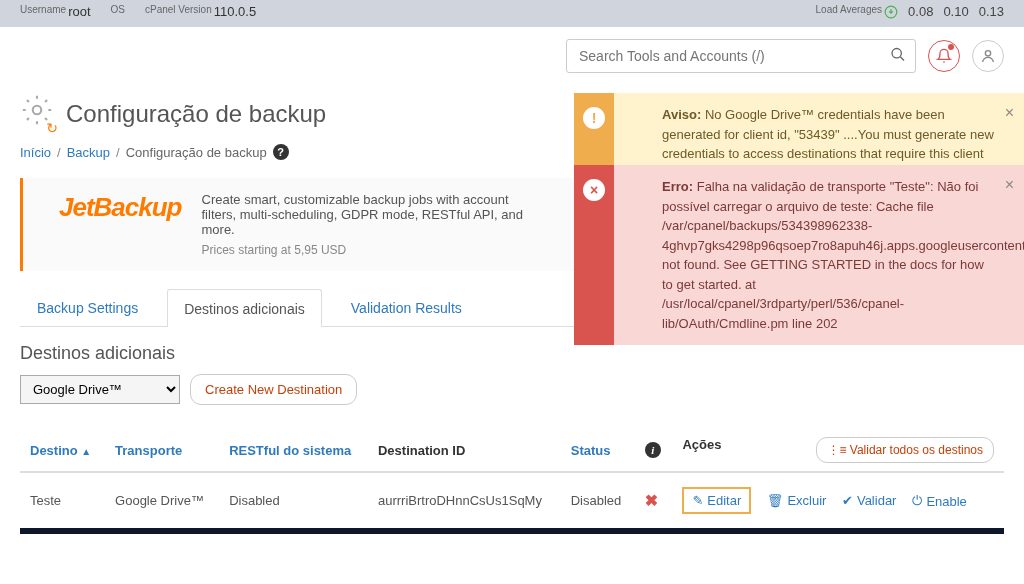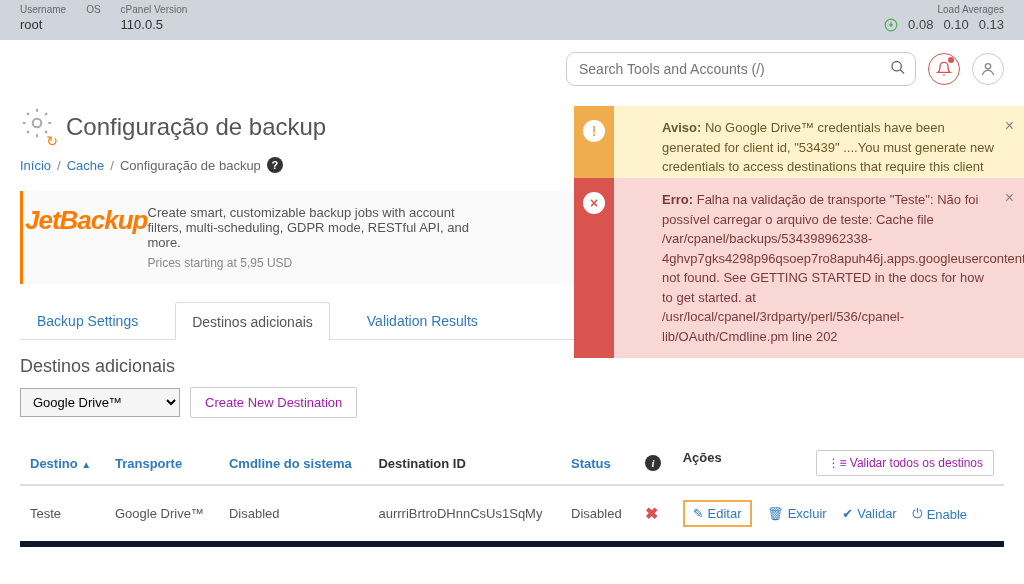--- a/index.html
+++ b/index.html
@@ -1,29 +1,29 @@
 <!DOCTYPE html>
 <html><head>
 <meta charset="utf-8">
 <style>
 * { box-sizing: border-box; margin: 0; padding: 0; }
 body { font-family: -apple-system, BlinkMacSystemFont, "Segoe UI", Arial, sans-serif; font-size: 13px; color: #444; width: 1024px; height: 584px; overflow: hidden; background: #fff; }
 
 .top-bar { background: #d0d5dd; padding: 4px 20px 8px; display: flex; gap: 20px; align-items: flex-start; }
-.stat-group { display: flex; flex-direction: column; gap: 2px; }
+.stat-group { display: flex; gap: 2px; }
 .stat-label { font-size: 10px; color: #666; }
 .stat-value { font-size: 13px; color: #333; }
 .spacer { flex: 1; }
 .load-section { text-align: right; }
 .load-values { display: flex; gap: 10px; align-items: center; }
 .dl-icon { width: 14px; height: 14px; display: inline-flex; align-items: center; justify-content: center; color: #4caf50; }
 
 .search-bar { padding: 12px 20px; display: flex; justify-content: flex-end; align-items: center; gap: 12px; }
 .search-box { width: 350px; position: relative; }
-.search-input { width: 100%; padding: 8px 36px 8px 12px; border: 1px solid #ccc; border-radius: 9px; font-size: 14px; color: #7f1d1d; }
+.search-input { width: 100%; padding: 8px 36px 8px 12px; border: 1px solid #ccc; border-radius: 3px; font-size: 14px; color: #7f1d1d; }
 .search-glass { position: absolute; right: 10px; top: 50%; transform: translateY(-50%); color: #666; }
 .icon-btn { width: 32px; height: 32px; border-radius: 50%; border: 1px solid #ccc; background: #fff; display: flex; align-items: center; justify-content: center; cursor: pointer; position: relative; }
 .icon-btn.red { border-color: #d9534f; color: #d9534f; }
 .notif-dot { position: absolute; top: 3px; right: 5px; width: 6px; height: 6px; background: #d9534f; border-radius: 50%; }
 
 .main { padding: 0 20px; position: relative; }
 .page-header { display: flex; align-items: center; gap: 12px; margin-top: 8px; margin-bottom: 10px; }
 .cog-icon { color: #aaa; font-size: 30px; position: relative; }
 .cog-corner { position: absolute; bottom: -2px; right: -4px; color: #ff7b00; font-size: 14px; }
 .page-title { font-size: 24px; font-weight: 400; color: #555; }
@@ -35,34 +35,34 @@
 .help-icon { display: inline-flex; width: 16px; height: 16px; background: #333; color: #fff; border-radius: 50%; align-items: center; justify-content: center; font-size: 11px; font-weight: bold; }
 
 .alert { position: absolute; right: 0; width: 450px; padding: 12px 30px 12px 48px; font-size: 13px; line-height: 1.5; z-index: 10; }
 .alert-close { position: absolute; top: 8px; right: 10px; color: #888; cursor: pointer; font-size: 16px; }
 .alert-icon { position: absolute; left: 14px; top: 14px; width: 22px; height: 22px; border-radius: 50%; background: #fff; display: flex; align-items: center; justify-content: center; font-weight: bold; font-size: 14px; }
 .alert-warn { top: 0; background: #fff3cd; border-left: 40px solid #f0ad4e; color: #6b5a2a; }
 .alert-warn .alert-icon { left: -31px; color: #f0ad4e; }
 .alert-err { top: 72px; background: #f8d7d5; border-left: 40px solid #d9534f; color: #7a3b38; }
 .alert-err .alert-icon { left: -31px; color: #d9534f; }
 
-.promo { border-left: 3px solid #ff7b00; background: #fafafa; padding: 14px 2px; margin-bottom: 18px; display: flex; align-items: flex-start; }
+.promo { border-left: 3px solid #ff7b00; background: #fafafa; padding: 14px 36px; margin-bottom: 18px; display: flex; gap: 20px; align-items: flex-start; }
 .promo-logo { font-family: Arial Black, Arial, sans-serif; font-weight: 900; font-style: italic; font-size: 26px; color: #ff7b00; letter-spacing: -1px; }
 .promo-text { color: #555; max-width: 340px; }
 .promo-price { color: #888; margin-top: 6px; font-size: 12px; }
 
-.tabs { border-bottom: 1px solid #ddd; display: flex; gap: 20px; margin-bottom: 16px; }
+.tabs { border-bottom: 1px solid #ddd; display: flex; gap: 12px; margin-bottom: 16px; }
 .tab { padding: 10px 16px; color: #2f7abf; cursor: pointer; border: 1px solid transparent; border-bottom: none; background: none; font-size: 14px; }
 .tab.active { color: #555; border-color: #ddd; background: #fff; margin-bottom: -1px; border-radius: 3px 3px 0 0; }
 
 .section-title { font-size: 18px; color: #555; font-weight: 400; margin-bottom: 10px; }
 .sub-label { font-weight: bold; color: #333; font-size: 13px; margin-bottom: 14px; }
 .controls { display: flex; gap: 10px; margin-bottom: 24px; align-items: center; }
 .select { padding: 5px 8px; border: 1px solid #aaa; font-size: 13px; min-width: 160px; background: #f5f5f5; }
-.btn { padding: 7px 14px; border: 1px solid #ccc; background: #fff; border-radius: 2px; font-size: 13px; cursor: pointer; color: #a21caf; }
+.btn { padding: 7px 14px; border: 1px solid #ccc; background: #fff; border-radius: 11px; font-size: 13px; cursor: pointer; color: #c2410c; }
 
 .table { width: 100%; border-collapse: collapse; }
 .table th { text-align: left; padding: 8px 10px; border-bottom: 2px solid #ddd; font-size: 13px; font-weight: bold; color: #333; }
 .table th .sortable { color: #2f7abf; cursor: pointer; }
 .table td { padding: 14px 10px; border-bottom: 6px solid #0f172a; font-size: 13px; color: #555; vertical-align: middle; }
 .info-circle { display: inline-flex; width: 16px; height: 16px; background: #333; color: #fff; border-radius: 50%; align-items: center; justify-content: center; font-size: 11px; font-weight: bold; font-style: italic; font-family: Georgia, serif; }
 .x-icon { color: #d9534f; font-weight: bold; font-size: 16px; }
 .validate-all { font-size: 12px; padding: 5px 10px; }
 .action-link { color: #2f7abf; text-decoration: none; display: inline-flex; align-items: center; gap: 4px; margin-right: 12px; font-size: 13px; cursor: pointer; }
 .edit-box { border: 2px solid #f0ad4e; padding: 4px 8px; }
@@ -147,21 +147,21 @@
           <path d="M12 2v2m0 16v2M4.9 4.9l1.4 1.4m11.4 11.4 1.4 1.4M2 12h2m16 0h2M4.9 19.1l1.4-1.4M17.7 6.3l1.4-1.4"></path>
         </svg>
       <span class="cog-corner">↻</span>
     </span>
     <h1 class="page-title">Configuração de backup</h1>
   </div>
 
   <div class="breadcrumb">
     <a>Início</a>
     <span class="sep">/</span>
-    <a>Cache</a>
+    <a>Backup</a>
     <span class="sep">/</span>
     <span class="current">Configuração de backup</span>
     <span class="help-icon">?</span>
   </div>
 
   <div class="promo">
     <div class="promo-logo">JetBackup</div>
     <div class="promo-text">
       <div>Create smart, customizable backup jobs with account filters, multi-scheduling, GDPR mode, RESTful API, and more.</div>
       <div class="promo-price">Prices starting at 5,95 USD</div>
@@ -181,21 +181,21 @@
       <option>Google Drive™</option>
     </select>
     <button class="btn">Create New Destination</button>
   </div>
 
   <table class="table">
     <thead>
       <tr>
         <th><span class="sortable"><span>Destino</span> <span class="sort-arrow">▲</span></span></th>
         <th><span class="sortable">Transporte</span></th>
-        <th><span class="sortable">Cmdline do sistema</span></th>
+        <th><span class="sortable">RESTful do sistema</span></th>
         <th>Destination ID</th>
         <th><span class="sortable">Status</span></th>
         <th><span class="info-circle">i</span></th>
         <th style="white-space:nowrap;">
           <span>Ações</span>
           <button class="btn validate-all" style="float:right">
             <span>⋮≡</span>
             <span>Validar todos os destinos</span>
           </button>
         </th>

